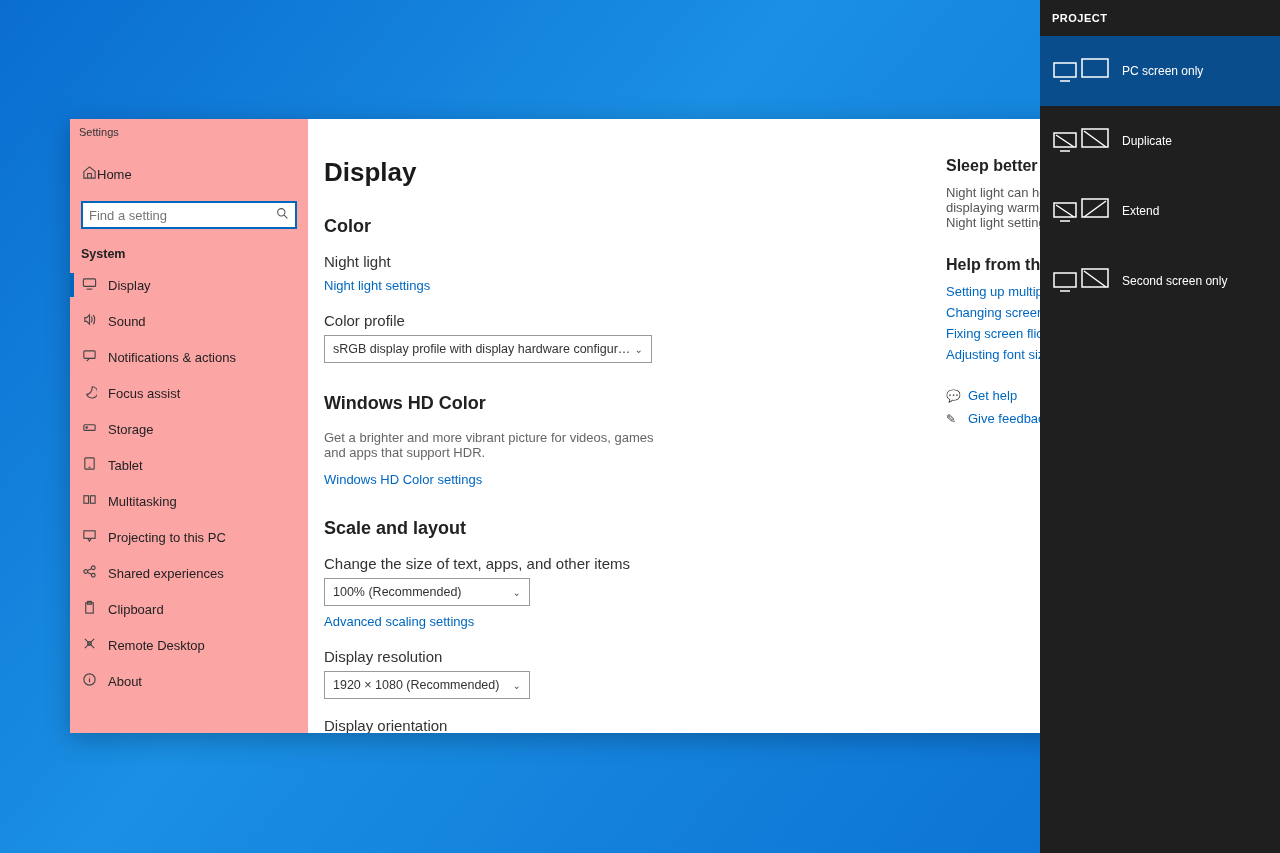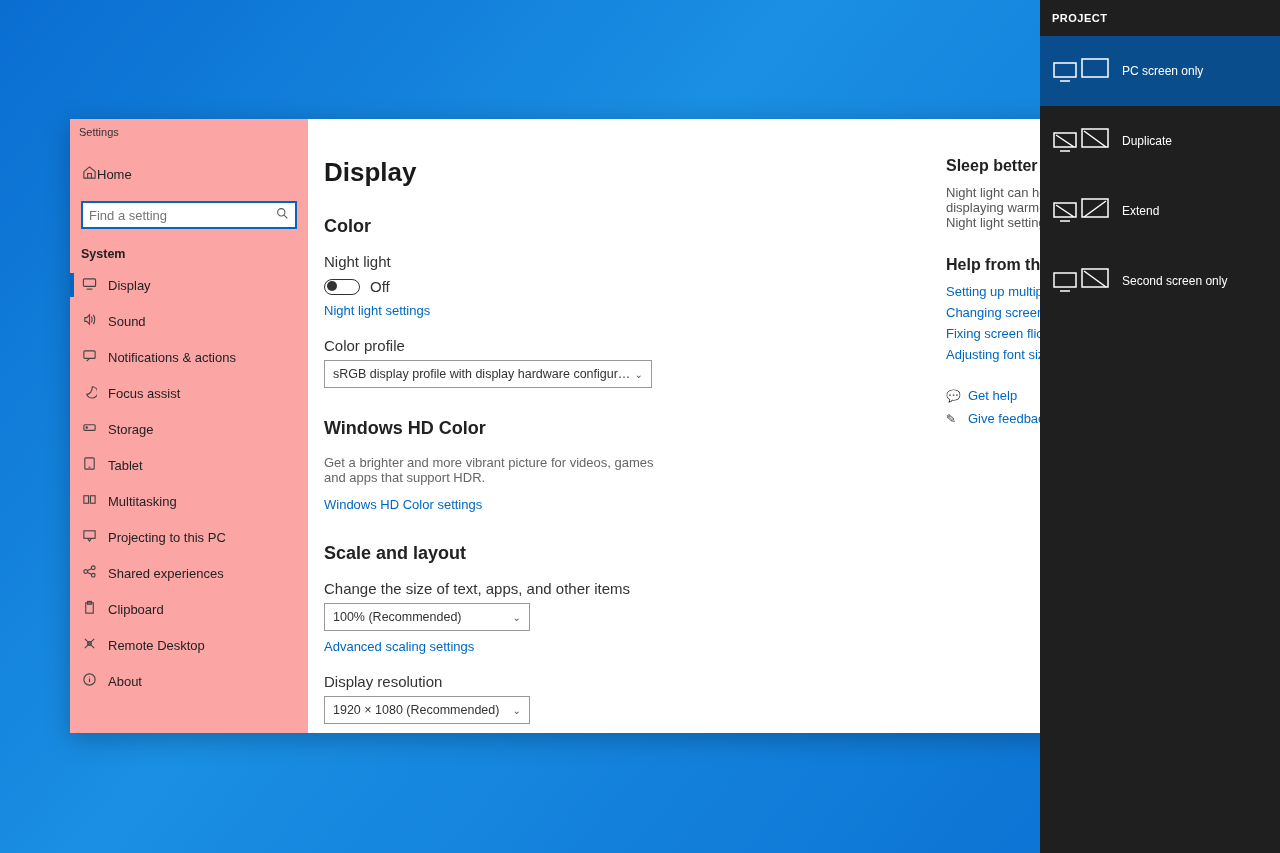--- a/index.html
+++ b/index.html
@@ -219,26 +219,20 @@
     </div>
   </div>
 
   <div class="content">
     <div class="main-col">
       <h1 class="page-title">Display</h1>
 
       <div class="sec">
         <h2 class="sec-title">Color</h2>
         <div class="label">Night light</div>
-        <div class="toggle-row">
-          <div class="toggle">
-              <div class="knob"></div>
-            </div>
-          <span class="label">Off</span>
-        </div>
         <span class="link mt12">Night light settings</span>
 
         <div class="label mt12">Color profile</div>
         <div class="dropdown dd-wide">
           <span style="overflow:hidden;white-space:nowrap;text-overflow:ellipsis;">sRGB display profile with display hardware configuration d…</span>
           <span class="chev">⌄</span>
         </div>
       </div>
 
       <div class="sec">

